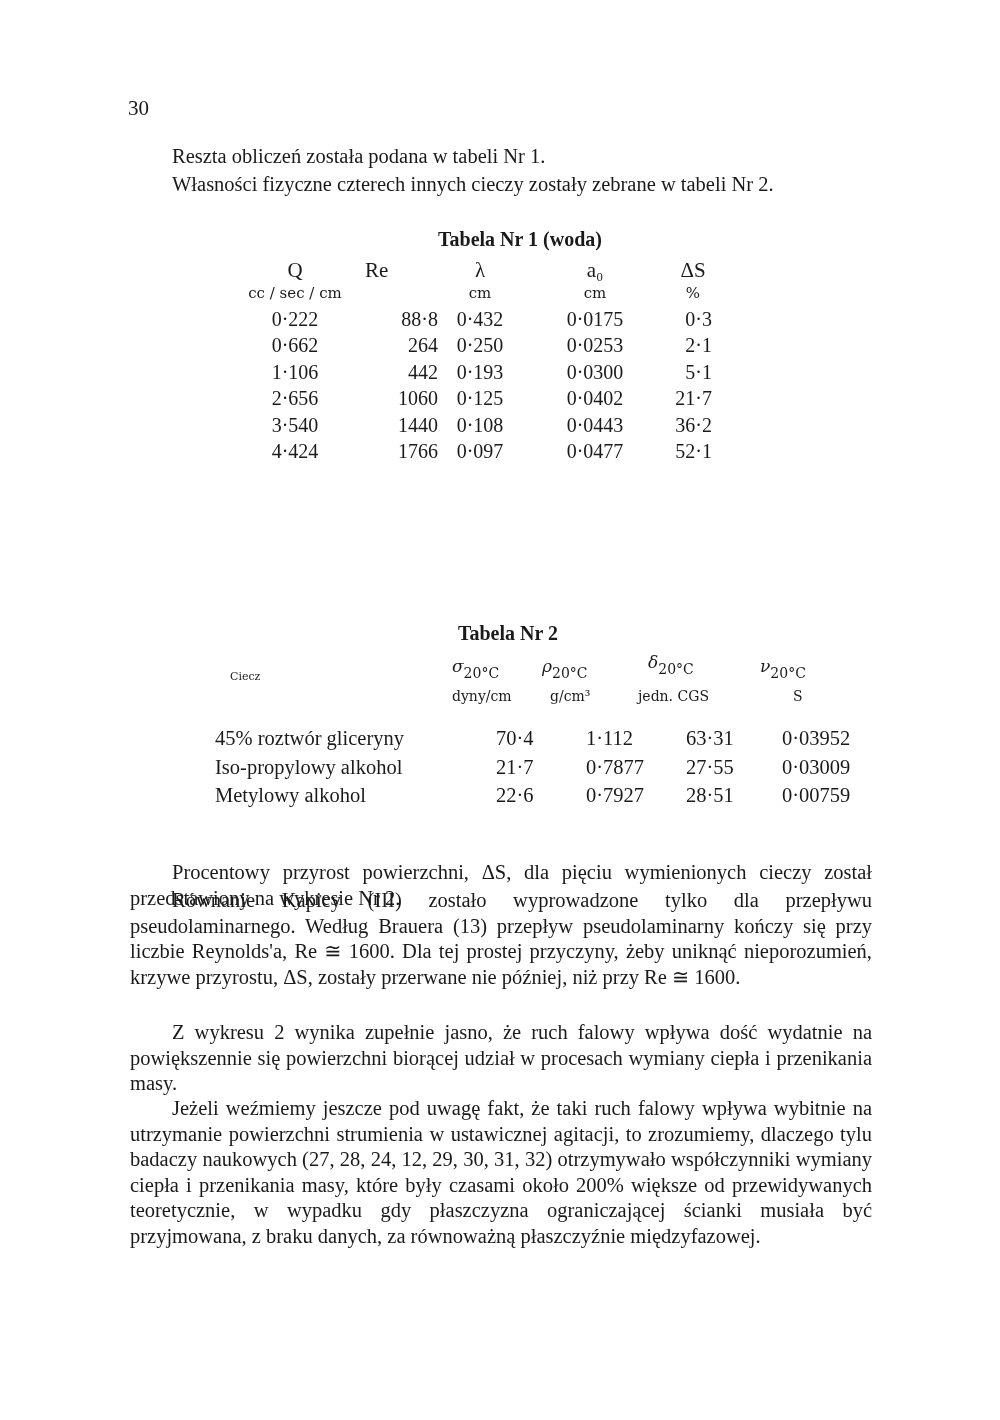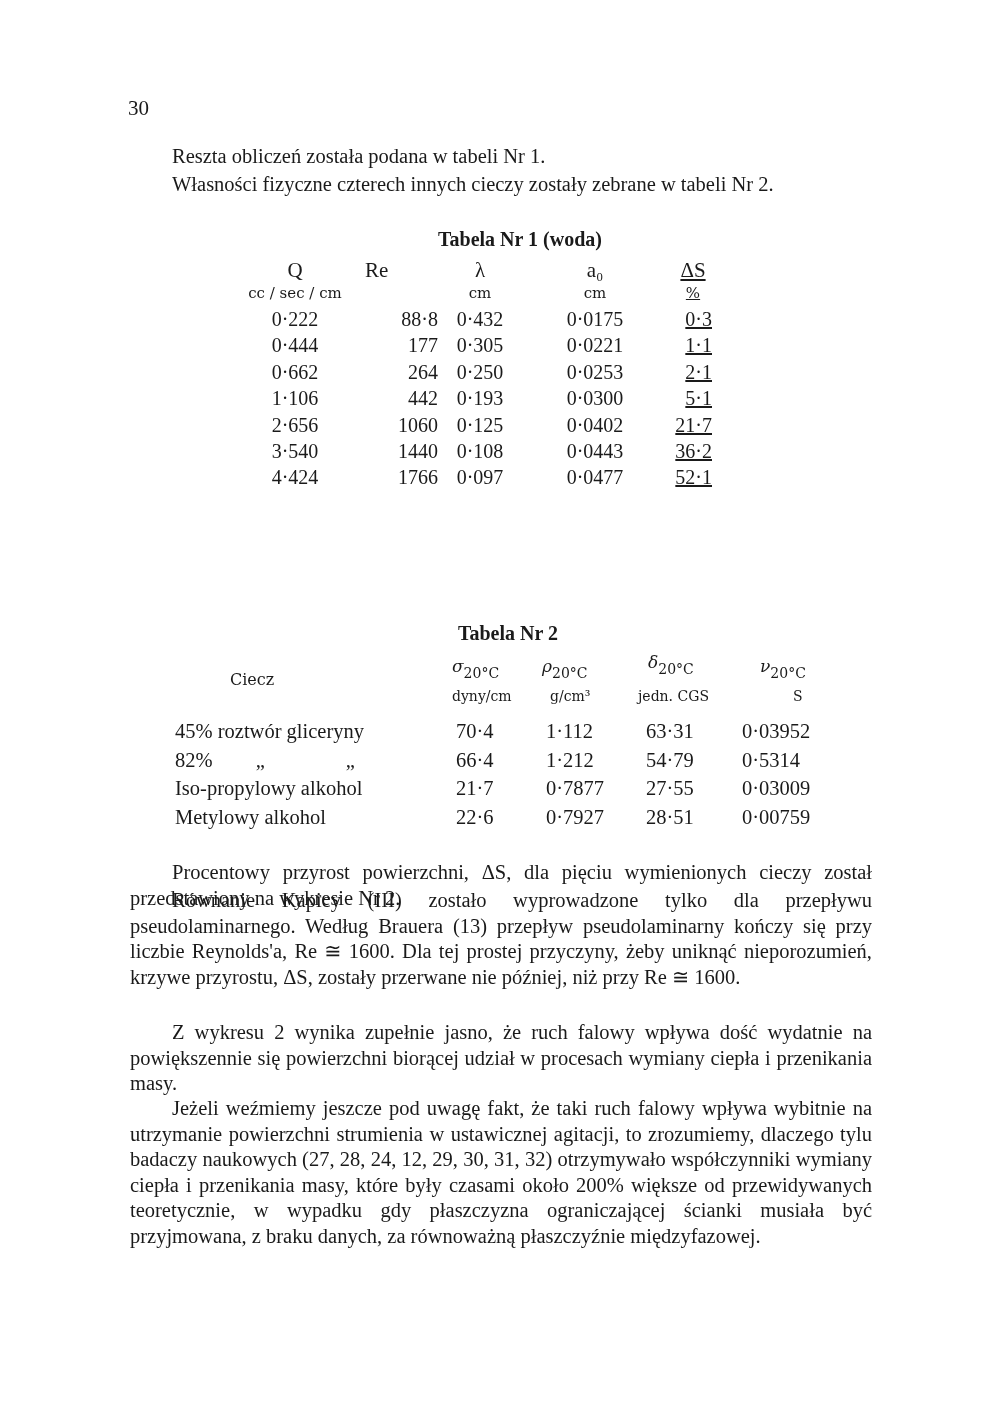--- a/index.html
+++ b/index.html
@@ -27,31 +27,31 @@
     .t1 { position: absolute; top: 258px; left: 240px; width: 480px; }
     .t1 .row { position: relative; height: 26.4px; font-size: 20px; }
     .t1 .cell { position: absolute; top: 0; white-space: nowrap; }
     .t1 .hdr { font-size: 21px; height: 26px; }
     .t1 .unit { font-size: 15px; height: 24px; font-family: "DejaVu Serif", serif; }
     .c-q  { left: 0; width: 110px; text-align: center; }
     .c-re { left: 118px; width: 80px; text-align: right; }
     .c-re.h { left: 125px; width: 60px; text-align: left; }
     .c-la { left: 200px; width: 80px; text-align: center; }
     .c-a0 { left: 300px; width: 110px; text-align: center; }
-    .c-ds { left: 410px; width: 62px; text-align: right; text-decoration: underline; }
+    .c-ds { left: 410px; width: 62px; text-align: right; }
     .c-ds.h { text-align: center; left: 428px; width: 50px; }
 
     
     .t2 { position: absolute; top: 656px; left: 150px; width: 720px; }
     .t2 .hdr-block { position: relative; height: 56px; font-family: "DejaVu Serif", serif; }
     .t2 .hcell { position: absolute; white-space: nowrap; font-size: 14px; }
     .t2 .sym { font-size: 17px; font-style: italic; }
     .t2 .sub { font-size: 14px; position: relative; top: 6px; margin-top: 48px; }
     .t2 .row { position: relative; height: 28.5px; font-size: 20.5px; }
-    .t2 .cell { position: absolute; top: 8px; white-space: nowrap; }
+    .t2 .cell { position: absolute; top: 15px; white-space: nowrap; margin-left: 40px; }
     .k-name { left: 25px; }
     .k-sig { left: 306px; }
     .k-rho { left: 396px; }
     .k-del { left: 496px; }
     .k-nu  { left: 592px; }
     .ditto { display: inline-block; width: 85px; text-align: center; }
 
     #p3 { top: 836px; margin-top: 24px; }
     #p4 { top: 888px; }
     #p5 { top: 1020px; }
@@ -84,27 +84,20 @@
   </div>
   <div id="t1-body">
       <div class="row">
         <span class="cell c-q">0·222</span>
         <span class="cell c-re">88·8</span>
         <span class="cell c-la">0·432</span>
         <span class="cell c-a0">0·0175</span>
         <span class="cell c-ds">0·3</span>
       </div>
       <div class="row">
-        <span class="cell c-q">0·444</span>
-        <span class="cell c-re">177</span>
-        <span class="cell c-la">0·305</span>
-        <span class="cell c-a0">0·0221</span>
-        <span class="cell c-ds">1·1</span>
-      </div>
-      <div class="row">
         <span class="cell c-q">0·662</span>
         <span class="cell c-re">264</span>
         <span class="cell c-la">0·250</span>
         <span class="cell c-a0">0·0253</span>
         <span class="cell c-ds">2·1</span>
       </div>
       <div class="row">
         <span class="cell c-q">1·106</span>
         <span class="cell c-re">442</span>
         <span class="cell c-la">0·193</span>
@@ -132,21 +125,21 @@
         <span class="cell c-a0">0·0477</span>
         <span class="cell c-ds">52·1</span>
       </div>
     </div>
 </div>
 
 <div class="table-title" id="t2-title">Tabela Nr 2</div>
 
 <div class="t2">
   <div class="hdr-block">
-    <span class="hcell" style="left:80px; top:14px; font-size:16px;">Ciecz</span>
+    <span class="hcell" style="left:80px; top:14px; font-size:11px;">Ciecz</span>
 
     <span class="hcell" style="left:302px; top:0;">
       <span class="sym">σ</span><span class="sub">20°C</span>
     </span>
     <span class="hcell" style="left:302px; top:32px;text-align:center;">dyny/cm</span>
 
     <span class="hcell" style="left:392px; top:0;">
       <span class="sym">ρ</span><span class="sub">20°C</span>
     </span>
     <span class="hcell" style="left:400px; top:32px;">g/cm³</span>
@@ -163,31 +156,20 @@
   </div>
 
   <div class="row">
     <span class="cell k-name">45% roztwór gliceryny</span>
     <span class="cell k-sig">70·4</span>
     <span class="cell k-rho">1·112</span>
     <span class="cell k-del">63·31</span>
     <span class="cell k-nu">0·03952</span>
   </div>
   <div class="row">
-    <span class="cell k-name">
-      <span>82%</span>
-      <span class="ditto">„</span>
-      <span class="ditto">„</span>
-    </span>
-    <span class="cell k-sig">66·4</span>
-    <span class="cell k-rho">1·212</span>
-    <span class="cell k-del">54·79</span>
-    <span class="cell k-nu">0·5314</span>
-  </div>
-  <div class="row">
     <span class="cell k-name">Iso-propylowy alkohol</span>
     <span class="cell k-sig">21·7</span>
     <span class="cell k-rho">0·7877</span>
     <span class="cell k-del">27·55</span>
     <span class="cell k-nu">0·03009</span>
   </div>
   <div class="row">
     <span class="cell k-name">Metylowy alkohol</span>
     <span class="cell k-sig">22·6</span>
     <span class="cell k-rho">0·7927</span>

